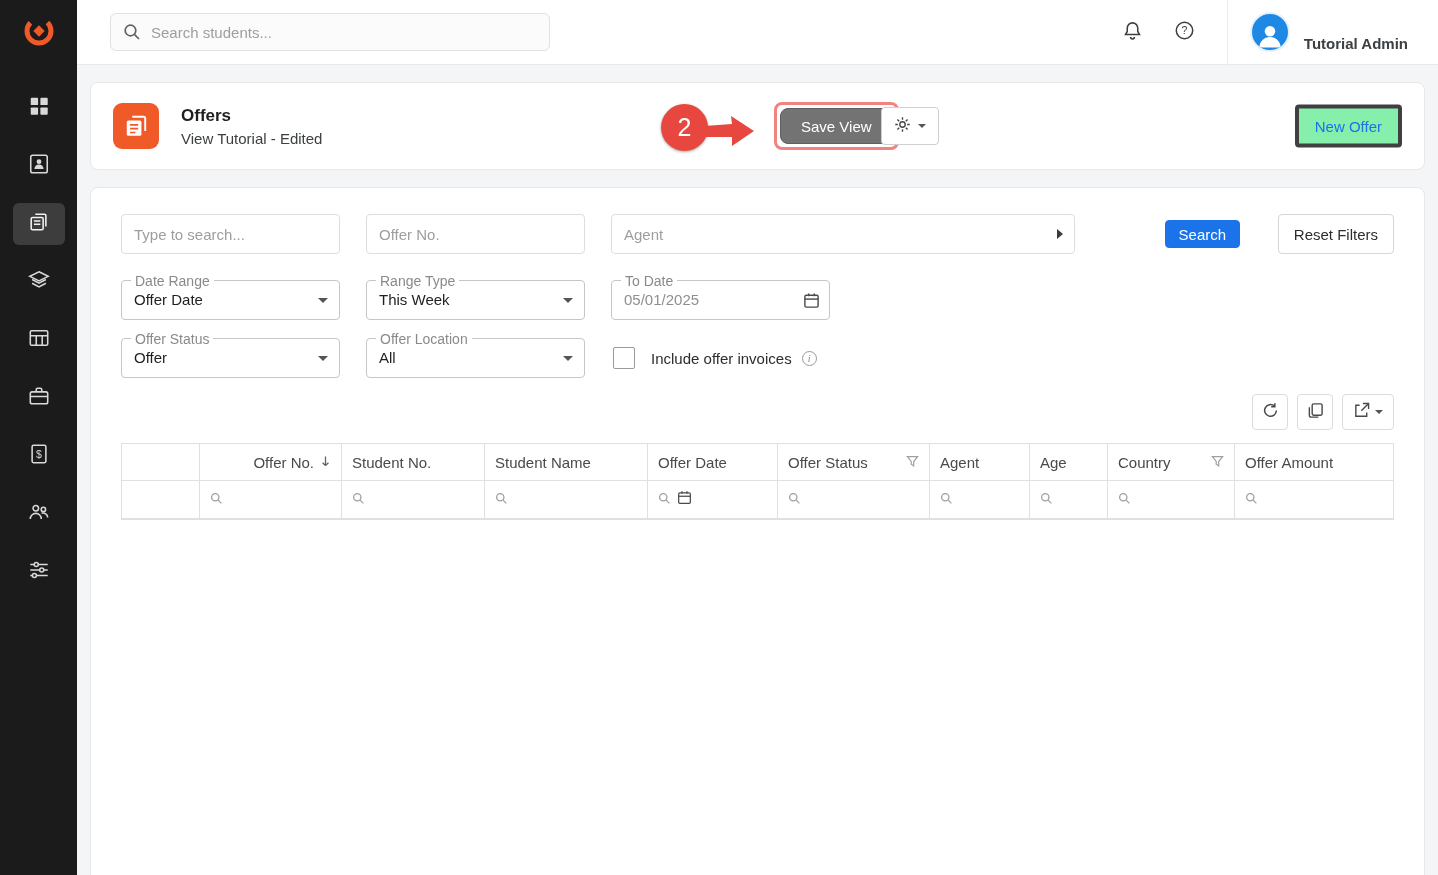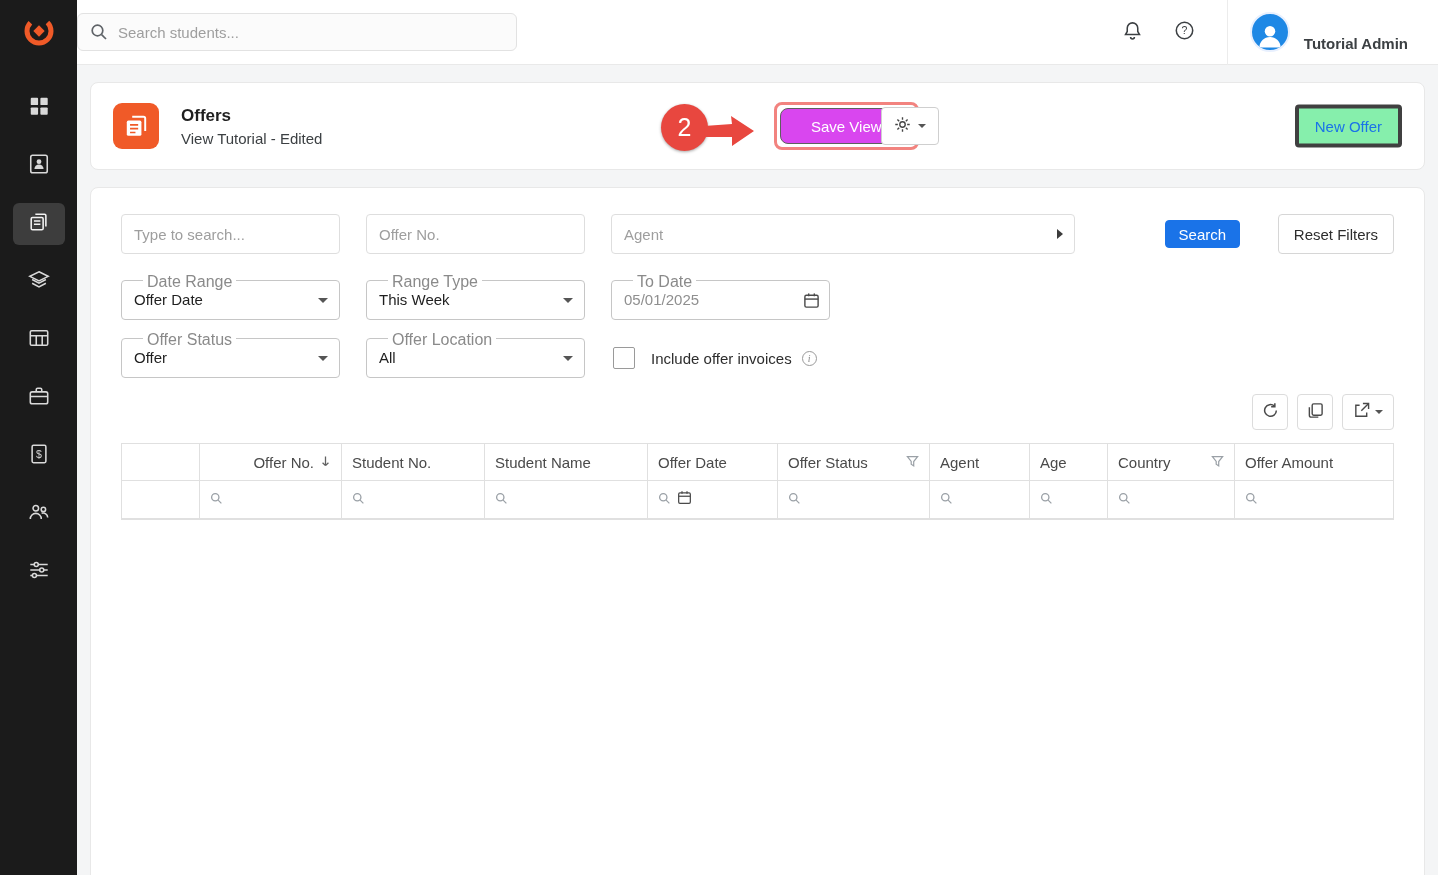--- a/index.html
+++ b/index.html
@@ -8,21 +8,21 @@
 
   
   .sidebar { position:absolute; left:0; top:0; width:77px; height:875px; background:#1b1b1b; z-index:5; }
   .logo { width:77px; height:65px; display:flex; align-items:center; justify-content:center; cursor:pointer; }
   .nav-items { display:flex; flex-direction:column; align-items:center; padding-top:22px; gap:16px; }
   .nav-item { width:52px; height:42px; display:flex; align-items:center; justify-content:center; border-radius:6px; cursor:pointer; }
   .nav-item.active { background:#3d3d3d; }
 
   
   .topbar { position:absolute; left:77px; top:0; right:0; height:65px; background:#fff; border-bottom:1px solid #e9e9e9; display:flex; align-items:center; z-index:4; }
-  .global-search { position:relative; width:440px; }
+  .global-search { position:relative; margin-left:33px; width:440px; }
   .global-search input { width:100%; height:38px; border:1px solid #e2e2e2; border-radius:6px; background:#fbfbfb; padding:0 12px 0 40px; font-size:15px; font-family:inherit; color:#333; outline:none; }
   .global-search input::placeholder { color:#9e9e9e; }
   .global-search .mag { position:absolute; left:13px; top:10px; }
   .topbar-right { margin-left:auto; display:flex; align-items:center; height:100%; }
   .icon-btn-flat { width:40px; height:40px; display:flex; align-items:center; justify-content:center; cursor:pointer; border-radius:50%; }
   .tb-gap { width:12px; }
   .topbar-divider { width:1px; height:65px; background:#ececec; margin:0 0 0 22px; }
   .user-chip { display:flex; align-items:flex-end; gap:14px; padding:0 30px 0 22px; cursor:pointer; }
   .avatar { width:40px; height:40px; border-radius:50%; background:#1e88e5; display:flex; align-items:flex-end; justify-content:center; overflow:hidden; border:2px solid #e8f0fe; }
   .user-name { font-size:15px; font-weight:bold; color:#3c4043; }
@@ -34,42 +34,42 @@
   .module-tile { width:46px; height:46px; border-radius:9px; background:#f05a28; display:flex; align-items:center; justify-content:center; flex:0 0 auto; }
   .header-text { margin-left:22px; }
   .page-title { font-size:17px; font-weight:bold; color:#1f1f1f; }
   .page-subtitle { font-size:15px; color:#3c4043; margin-top:4px; }
 
   .annotation { position:absolute; left:570px; top:18px; display:flex; align-items:center; z-index:3; }
   .ann-circle { width:47px; height:47px; border-radius:50%; background:#e8473f; color:#fff; font-size:25px; display:flex; align-items:center; justify-content:center; box-shadow:0 1px 3px rgba(0,0,0,.35); }
   .ann-arrow { margin-left:-4px; margin-top:14px; }
 
   .save-view-wrap { position:absolute; left:683px; top:50%; transform:translateY(-50%); border:3px solid #f2837f; border-radius:8px; padding:3px; background:#fff; }
-  .save-view-btn { background:#d946ef; color:#fff; border:1px solid #5f5f5f; border-radius:8px; height:36px; padding:0 30px; font-size:15px; font-family:inherit; cursor:pointer; }
+  .save-view-btn { background:#737373; color:#fff; border:1px solid #5f5f5f; border-radius:8px; height:36px; padding:0 20px; font-size:15px; font-family:inherit; cursor:pointer; }
   .gear-btn { position:absolute; left:790px; top:50%; transform:translateY(-50%); height:38px; width:58px; background:#fff; border:1px solid #cfcfcf; border-radius:4px; display:flex; align-items:center; justify-content:center; gap:7px; cursor:pointer; }
   .new-offer-btn { position:absolute; right:22px; top:50%; transform:translateY(-50%); height:43px; padding:0 16px; background:#86efac; border:4px solid #404040; color:#1a73e8; border-radius:4px; font-size:15px; font-family:inherit; cursor:pointer; }
 
   .content-card { position:relative; margin:17px 13px 0 13px; height:860px; background:#fff; border:1px solid #e8e8e8; border-radius:8px; padding:26px 30px; }
 
   
   .filter-row1 { display:flex; align-items:center; gap:26px; }
   .txt { height:40px; border:1px solid #dedede; border-radius:4px; padding:0 12px; font-size:15px; font-family:inherit; color:#333; outline:none; }
   .txt::placeholder { color:#9e9e9e; }
   .w-small { width:219px; }
   .agent-box { position:relative; width:464px; }
   .agent-box input { width:100%; }
   .agent-arrow { position:absolute; right:12px; top:15px; width:0; height:0; border-left:6px solid #3c3c3c; border-top:5px solid transparent; border-bottom:5px solid transparent; }
   .search-btn { margin-left:auto; height:28px; width:75px; background:#1a73e8; border:1px solid #1a73e8; color:#fff; border-radius:4px; font-size:15px; font-family:inherit; cursor:pointer; }
   .reset-btn { margin-left:12px; height:40px; padding:0 15px; background:#fff; border:1px solid #d6d6d6; color:#2d2d2d; border-radius:4px; font-size:15px; font-family:inherit; cursor:pointer; }
 
   
   .filter-row2 { display:flex; gap:26px; margin-top:26px; }
   .filter-row3 { display:flex; gap:26px; margin-top:18px; align-items:center; }
   .ofield { position:relative; width:219px; height:40px; border:1px solid #c6c6c6; border-radius:4px; background:#fff; cursor:pointer; }
-  .flabel { position:absolute; top:-8px; left:21px; background:#fff; padding:0 4px; font-size:16px; color:#8a8a8a; white-space:nowrap; }
+  .flabel { position:absolute; top:-8px; left:9px; background:#fff; padding:0 4px; font-size:14px; color:#8a8a8a; white-space:nowrap; }
   .fvalue { position:absolute; left:12px; top:0; line-height:38px; font-size:15px; color:#1f1f1f; }
   .fvalue.muted { color:#8f8f8f; }
   .fcaret { position:absolute; right:11px; top:17px; width:0; height:0; border-top:5px solid #555; border-left:5px solid transparent; border-right:5px solid transparent; }
   .ficon { position:absolute; right:9px; top:11px; }
 
   .chk-group { display:flex; align-items:center; margin-left:2px; }
   .checkbox { width:22px; height:22px; border:1px solid #9a9a9a; border-radius:2px; background:#fff; cursor:pointer; }
   .chk-label { margin-left:16px; font-size:15px; color:#2d2d2d; }
   .info-icon { margin-left:10px; width:15px; height:15px; border:1px solid #9a9a9a; border-radius:50%; color:#8a8a8a; font-size:10px; display:flex; align-items:center; justify-content:center; cursor:pointer; font-family:"Liberation Serif",serif; font-style:italic; }
 

